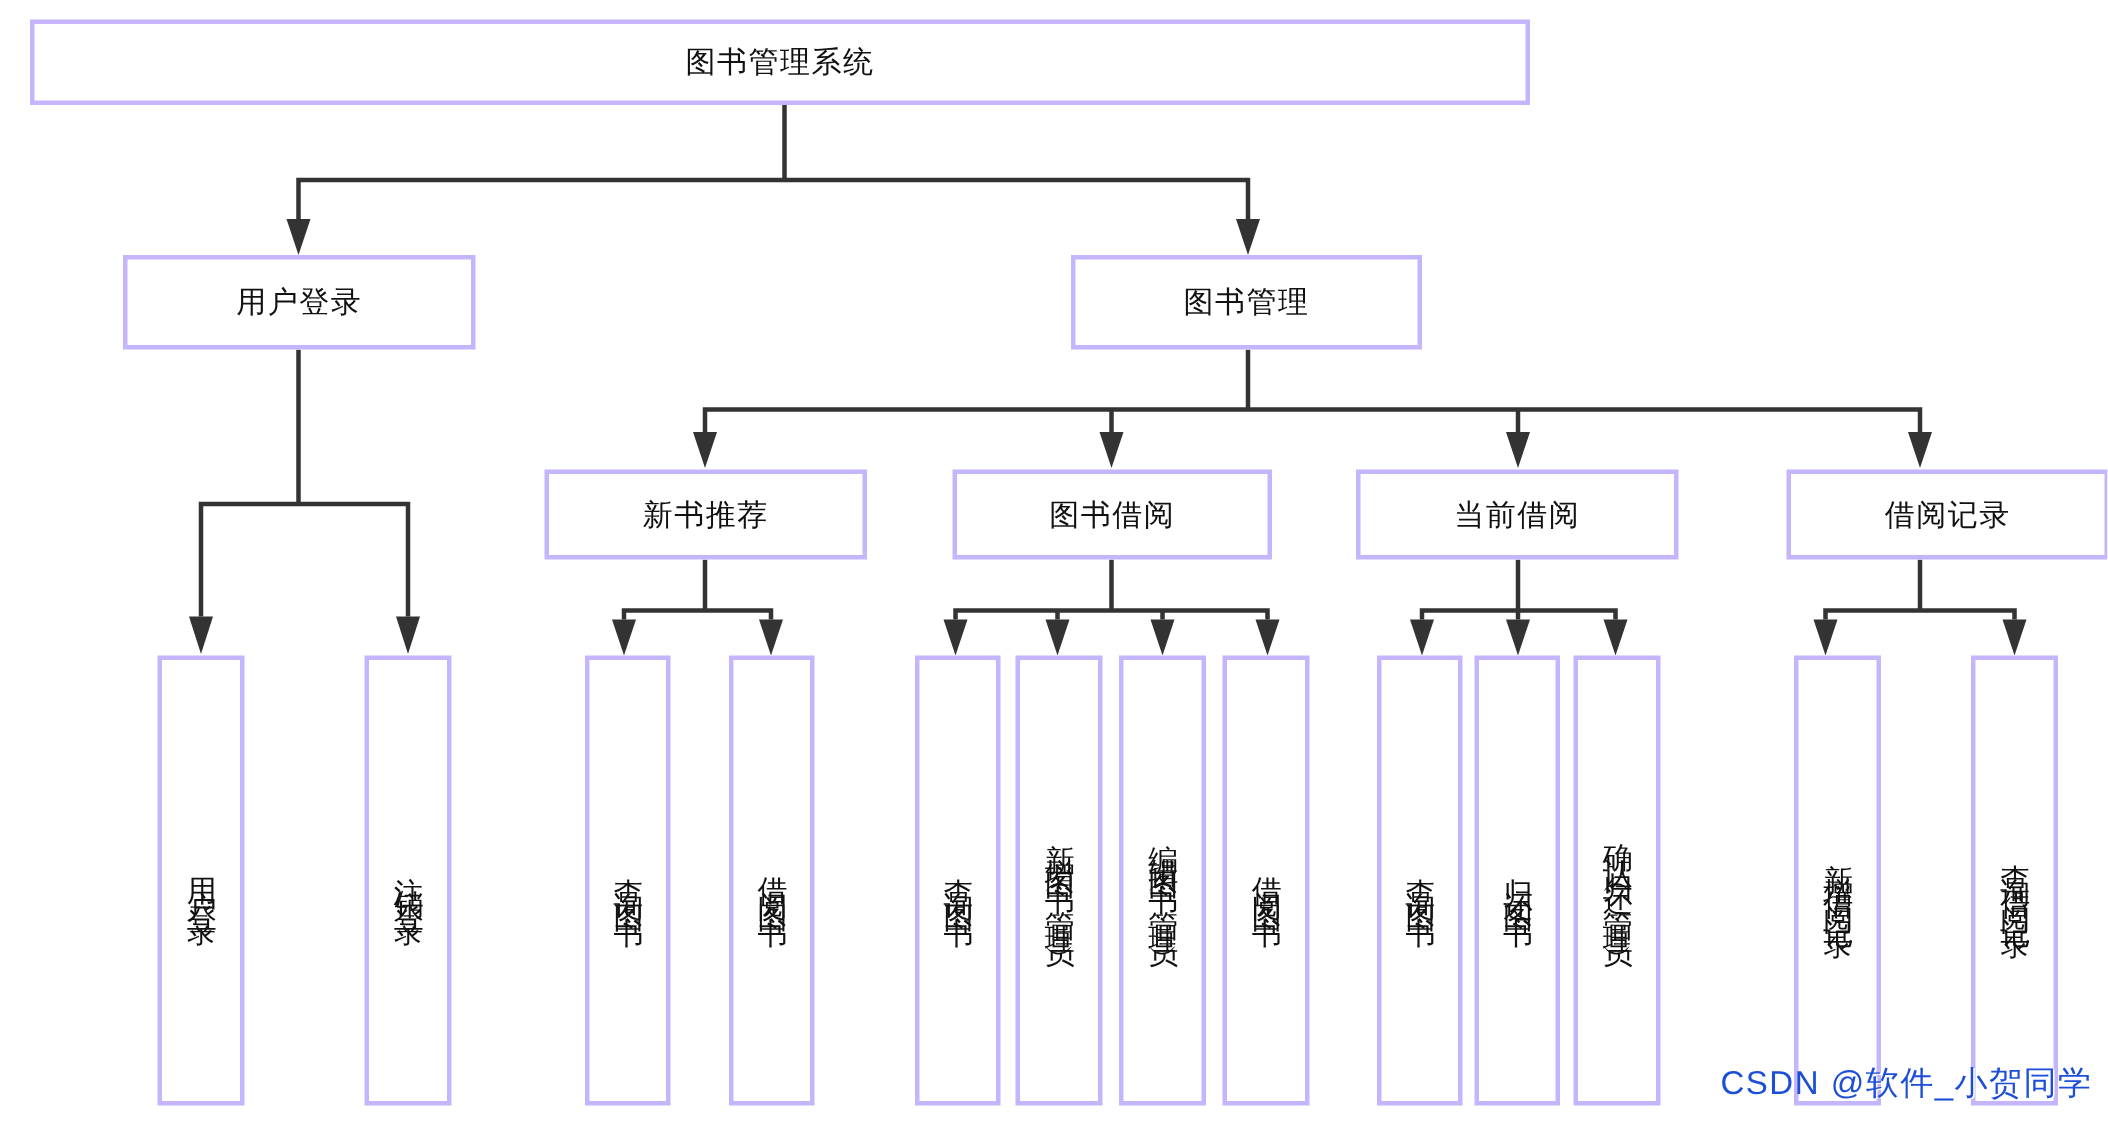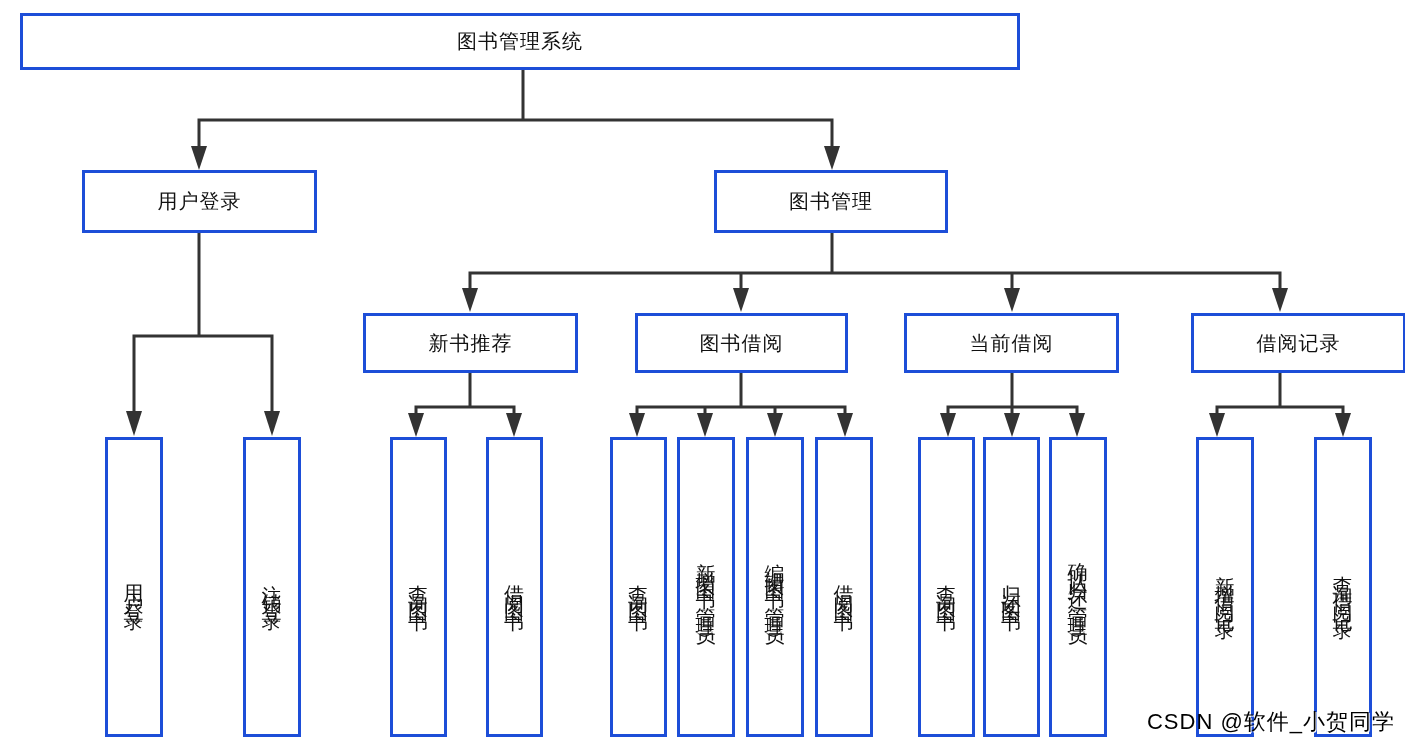--- a/index.html
+++ b/index.html
@@ -13,21 +13,21 @@
   }
   svg.wires {
     position: absolute;
     left: 0; top: 0;
     width: 1405px; height: 747px;
     pointer-events: none;
   }
   .node {
     position: absolute;
     box-sizing: border-box;
-    border: 3px solid #1d4ed8;
+    border: 3px solid #c4b5fd;
     background: #ffffff;
     color: #111111;
     display: flex;
     align-items: center;
     justify-content: center;
     font-size: 20px;
     letter-spacing: 1px;
     text-align: center;
   }
   .leaf {
@@ -35,21 +35,21 @@
     text-orientation: mixed;
     font-size: 20px;
     letter-spacing: 9px;
     line-height: 1.0;
     padding: 6px 0;
   }
   .watermark {
     position: absolute;
     right: 10px;
     bottom: 10px;
-    color: #000000;
+    color: #1d4ed8;
     font-size: 22px;
     letter-spacing: 1px;
     text-shadow: 1px 1px 0 #ffffff;
     white-space: nowrap;
   }
 </style>
 </head>
 <body>
 
 <div class="canvas">

